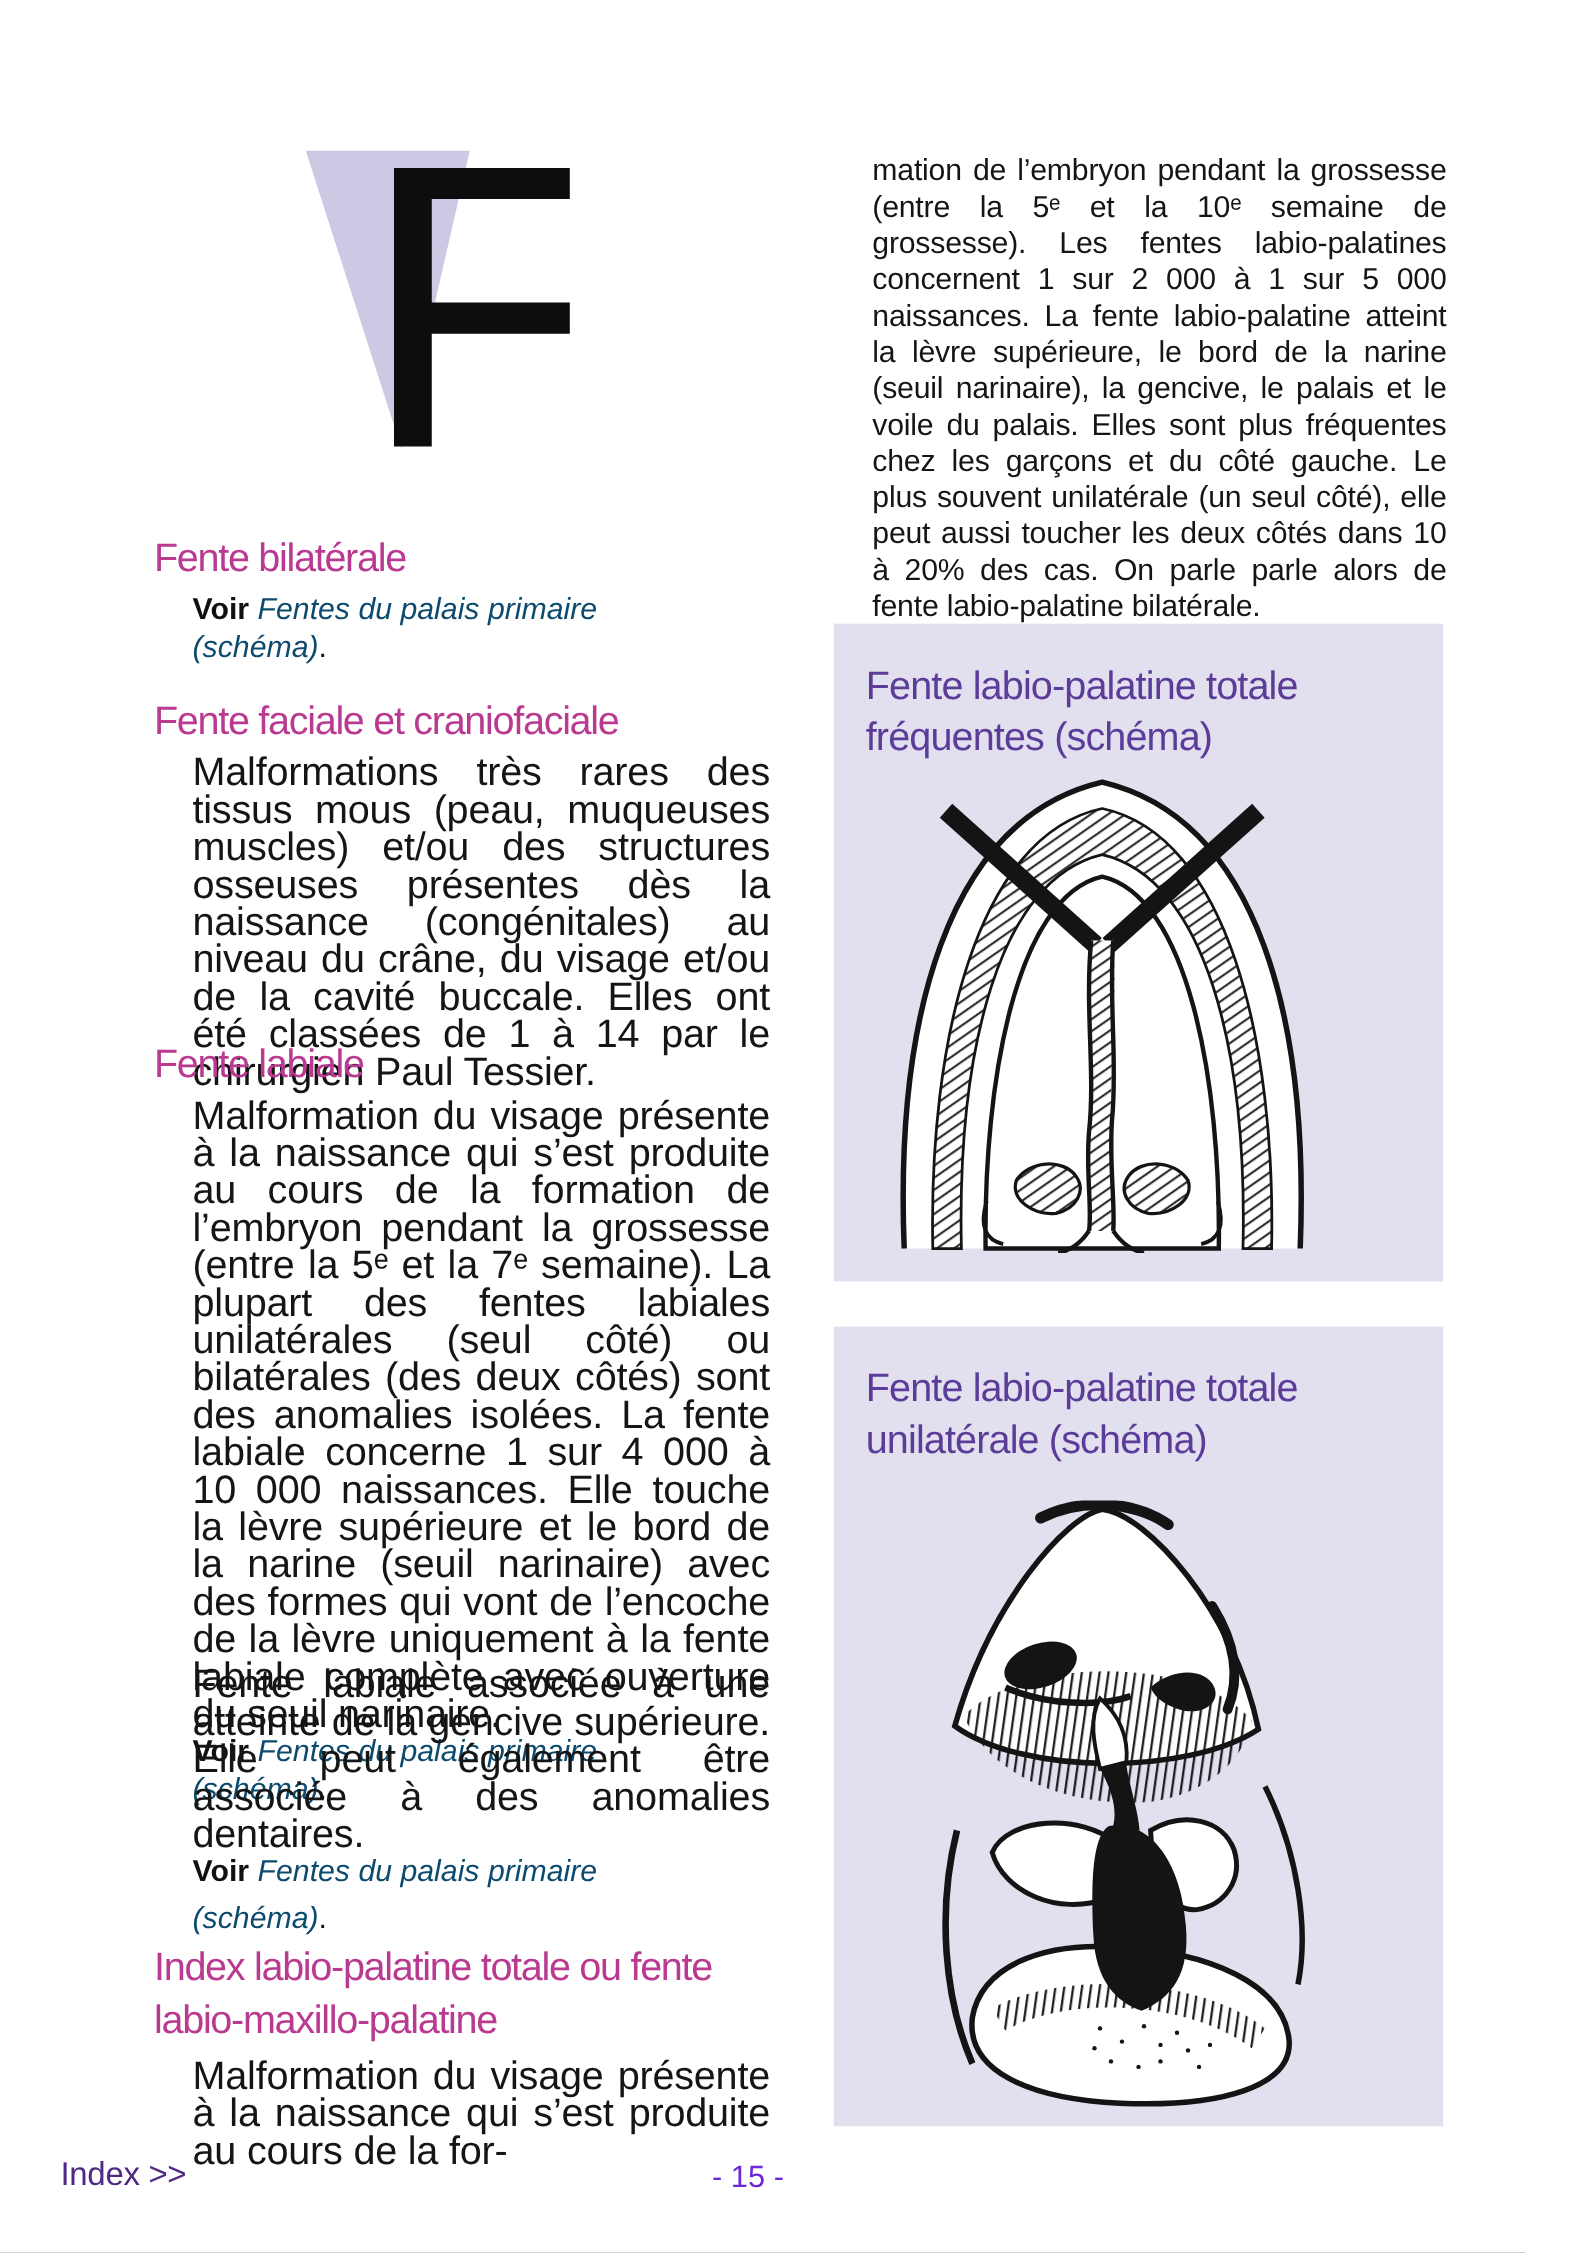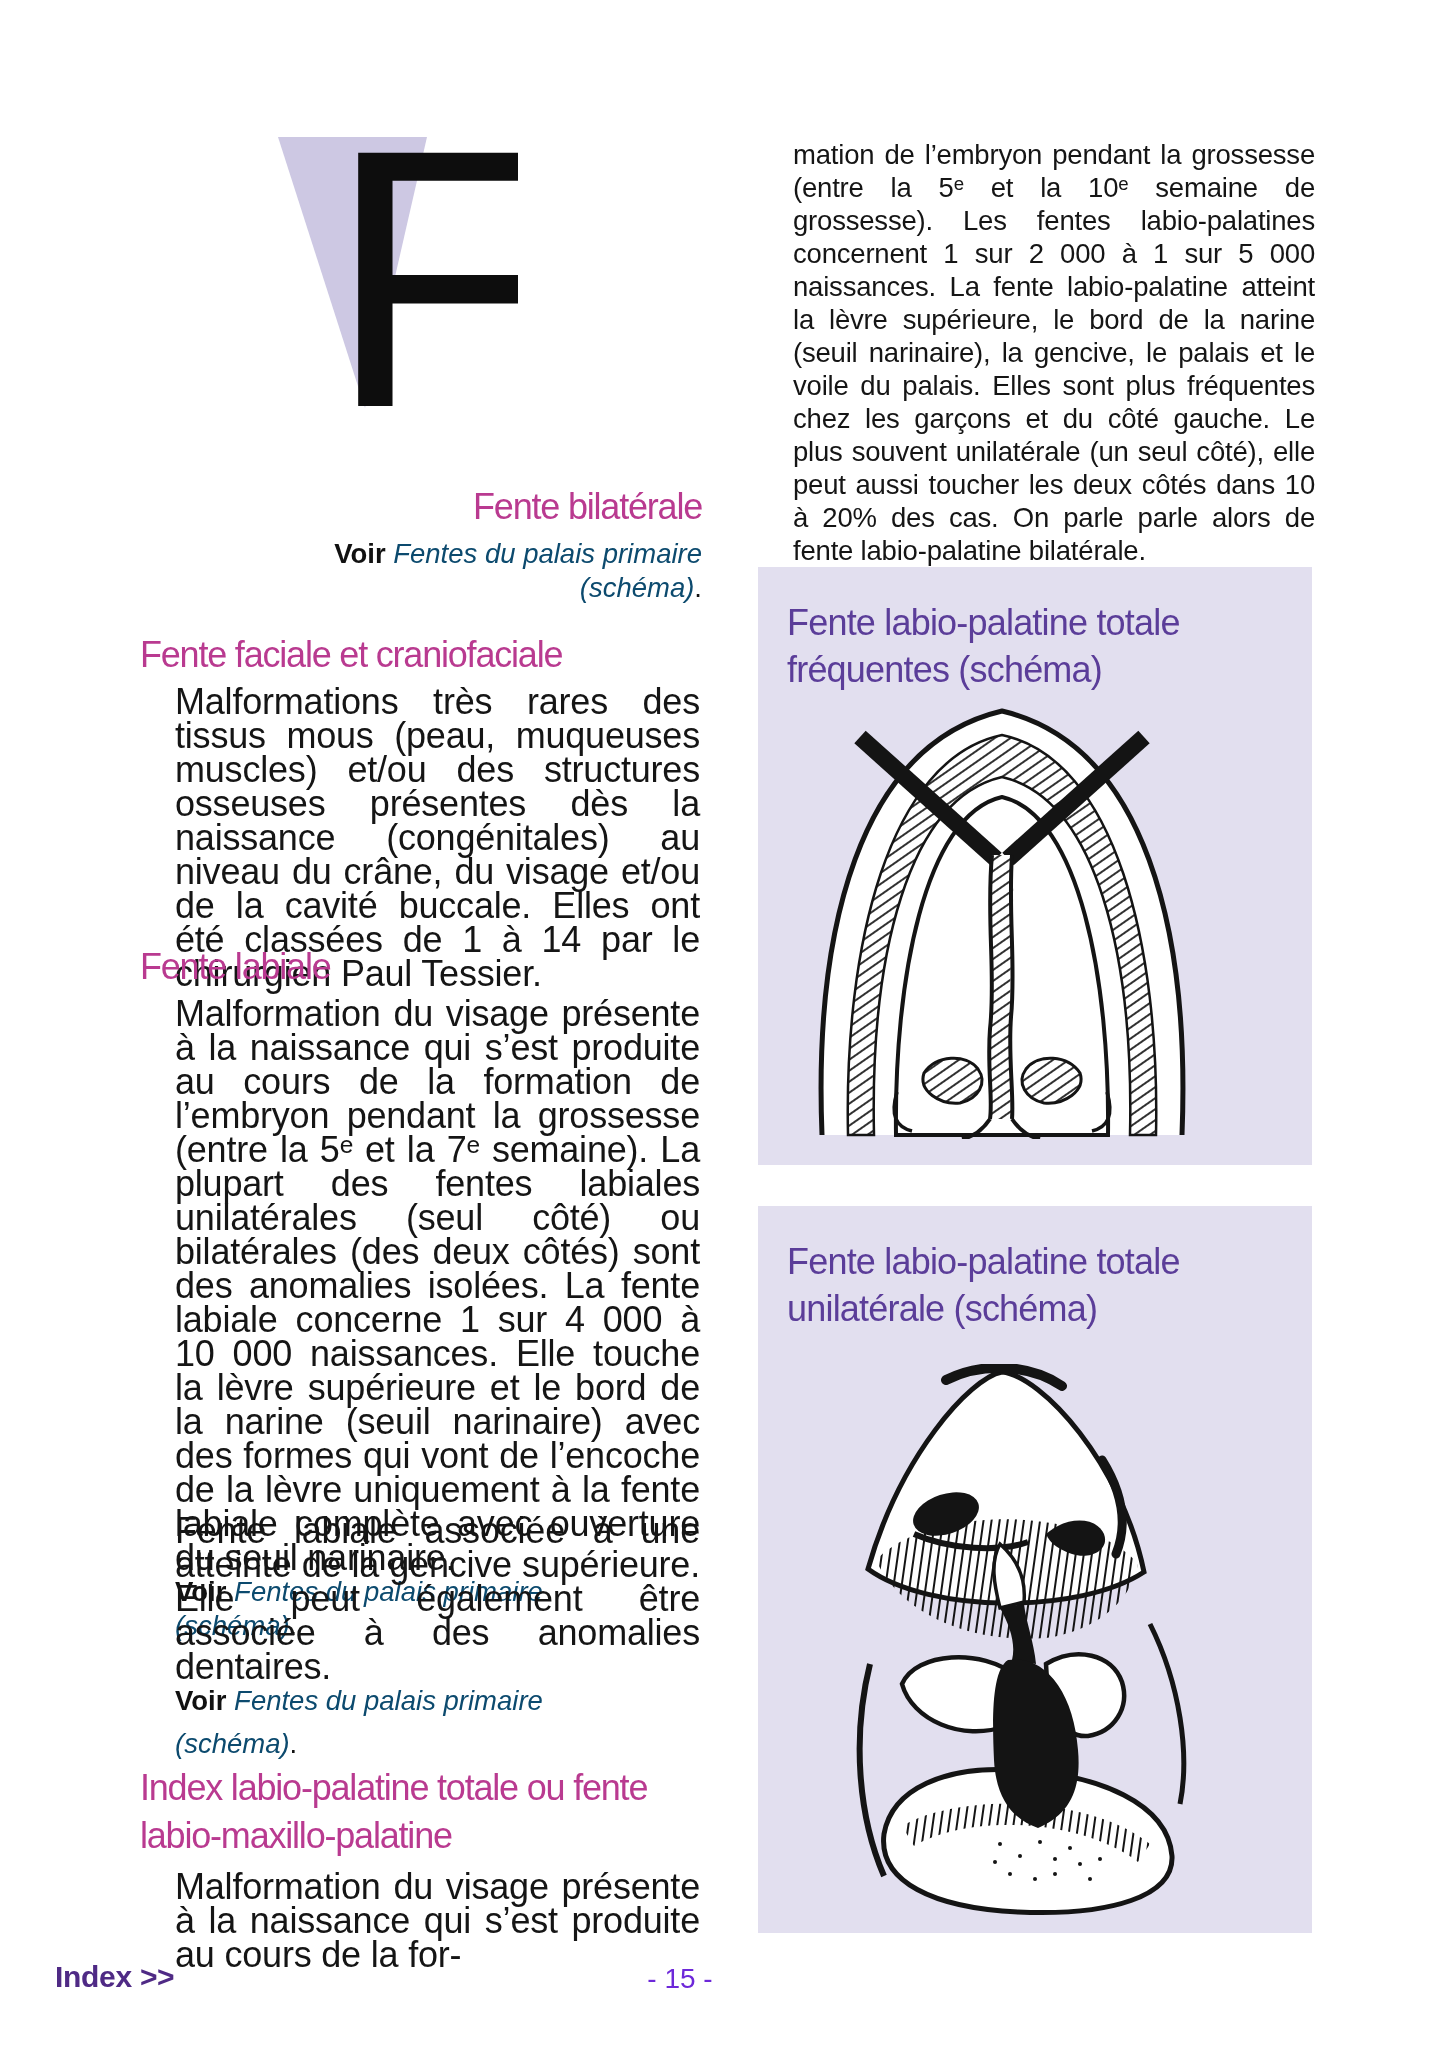--- a/index.html
+++ b/index.html
@@ -46,39 +46,39 @@
     font-size:36px; line-height:47px; letter-spacing:-0.8px;
     color:#5b3d99; font-weight:400; white-space:nowrap;
   }
   .box-title .tline { display:block; }
   .illu { position:absolute; }
   .illu-1 { left:58px; top:140px; }
   .illu-2 { left:92px; top:158px; }
   
   .index-link {
     position:absolute; left:55px; top:1960px;
-    font-size:30px; font-weight:bold; color:#4f2a85; letter-spacing:-0.3px;
+    font-size:30px; font-weight:normal; color:#4f2a85; letter-spacing:-0.3px;
     cursor:pointer;
   }
   .page-number {
     position:absolute; left:560px; top:1963px; width:240px;
     text-align:center; font-size:28px; color:#6d28d9;
   }
 </style>
 </head>
 <body>
 
 <div class="page">
 
   <svg class="dropcap" width="240" height="280" viewBox="0 0 240 280">
     <polygon points="0,2 149,2 87,273" fill="#cdc8e3"></polygon>
     <text x="50" y="271" font-size="368" font-family="Liberation Sans, sans-serif" fill="#0d0d0d">F</text>
   </svg>
 
-  <div class="entry" style="top:485px;text-align:right;">
+  <div class="entry" style="top:485px;">
     <div class="term">Fente bilatérale</div>
     <div class="see-line">
       <span class="voir">Voir</span>
       <span class="see-ref">Fentes du palais primaire</span>
     </div>
     <div class="see-line">
       <span class="see-ref">(schéma)</span><span class="see-dot">.</span>
     </div>
   </div>
 

